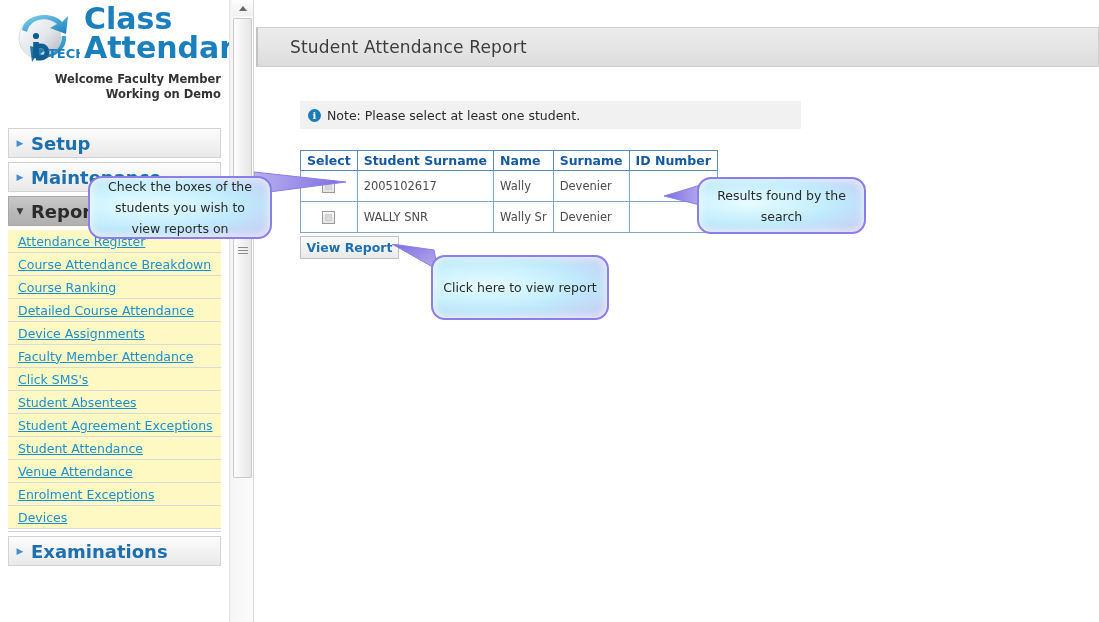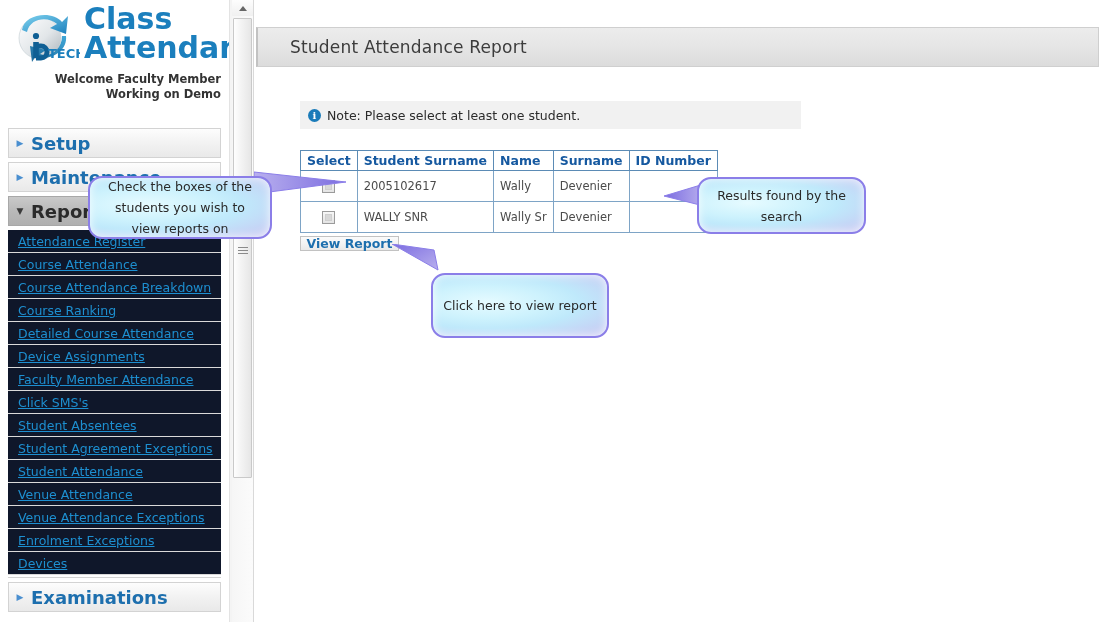--- a/index.html
+++ b/index.html
@@ -77,21 +77,21 @@
     color: #1d6fae; font-size: 18px; font-weight: bold;
   }
   .menu-group.active .glabel { color: #2b2b2b; }
 
   .submenu { margin: 0 8px; }
   .submenu-item {
     height: 23px;
     border-bottom: 1px solid #dadada;
     display: flex; align-items: center;
     padding-left: 10px;
-    background: #0f172a;
+    background: #fef9c3;
   }
   .submenu-item a {
     color: #1d8fd0;
     font-size: 12.5px;
     text-decoration: underline;
     white-space: nowrap;
   }
 
   .sidebar-divider {
     margin: 2px 8px 0 8px;
@@ -228,21 +228,21 @@
     width: 7px; height: 7px;
     margin: 2px auto;
     background: #d8d8d8;
     border: 1px solid #cfcfcf;
   }
 
   
   #view-report-btn {
     position: absolute;
     left: 44px; top: 236px;
-    width: 99px; height: 15px;
+    width: 99px; height: 23px;
     background: linear-gradient(to bottom, #fbfbfb 0%, #f3f3f3 50%, #e9e9e9 100%);
     border: 1px solid #c2c2c2;
     color: #1d6fae;
     font-size: 12.5px;
     font-weight: bold;
     display: flex; align-items: center; justify-content: center;
     cursor: pointer;
     font-family: "DejaVu Sans", "Liberation Sans", sans-serif;
   }
 
@@ -265,21 +265,21 @@
   #callout-check {
     left: 88px; top: 176px;
     width: 184px; height: 63px;
   }
   #callout-results {
     left: 697px; top: 177px;
     width: 169px; height: 57px;
   }
   #callout-click {
     left: 431px; top: 255px;
-    width: 178px; height: 65px; margin-top: 18px;
+    width: 178px; height: 65px;
   }
   .pointer-svg {
     position: absolute;
     z-index: 29;
     pointer-events: none;
   }
 </style>
 </head>
 <body>
 
@@ -339,23 +339,20 @@
       <div class="menu-group active">
         <span class="caret">▼</span>
         <span class="glabel">Reports</span>
       </div>
 
       <div class="submenu">
         <div class="submenu-item">
             <a href="#">Attendance Register</a>
           </div>
         <div class="submenu-item">
-            <a href="#">Course Attendance</a>
-          </div>
-        <div class="submenu-item">
             <a href="#">Course Attendance Breakdown</a>
           </div>
         <div class="submenu-item">
             <a href="#">Course Ranking</a>
           </div>
         <div class="submenu-item">
             <a href="#">Detailed Course Attendance</a>
           </div>
         <div class="submenu-item">
             <a href="#">Device Assignments</a>
@@ -370,23 +367,20 @@
             <a href="#">Student Absentees</a>
           </div>
         <div class="submenu-item">
             <a href="#">Student Agreement Exceptions</a>
           </div>
         <div class="submenu-item">
             <a href="#">Student Attendance</a>
           </div>
         <div class="submenu-item">
             <a href="#">Venue Attendance</a>
-          </div>
-        <div class="submenu-item">
-            <a href="#">Venue Attendance Exceptions</a>
           </div>
         <div class="submenu-item">
             <a href="#">Enrolment Exceptions</a>
           </div>
         <div class="submenu-item">
             <a href="#">Devices</a>
           </div>
       </div>
 
       <div class="sidebar-divider"></div>

